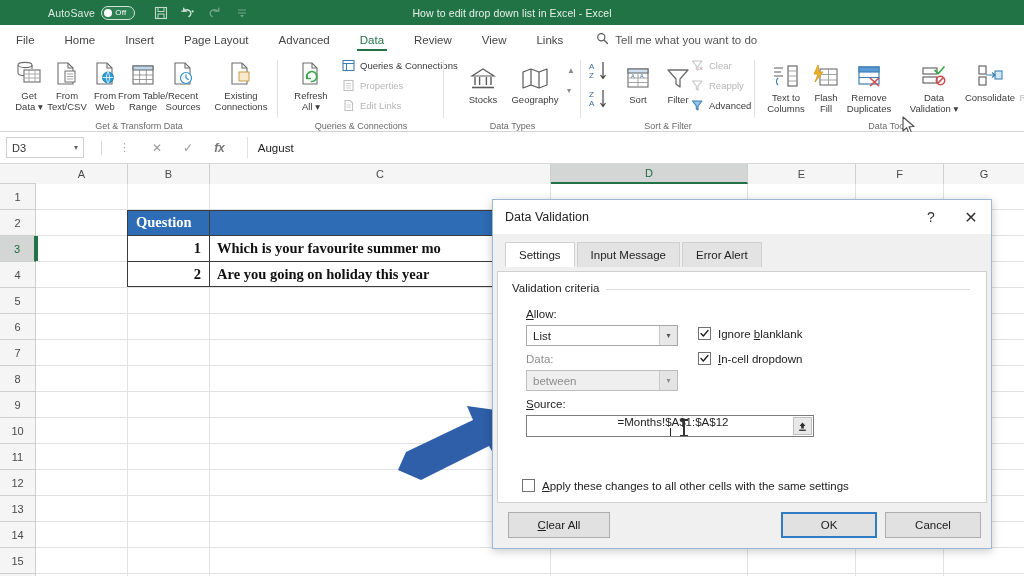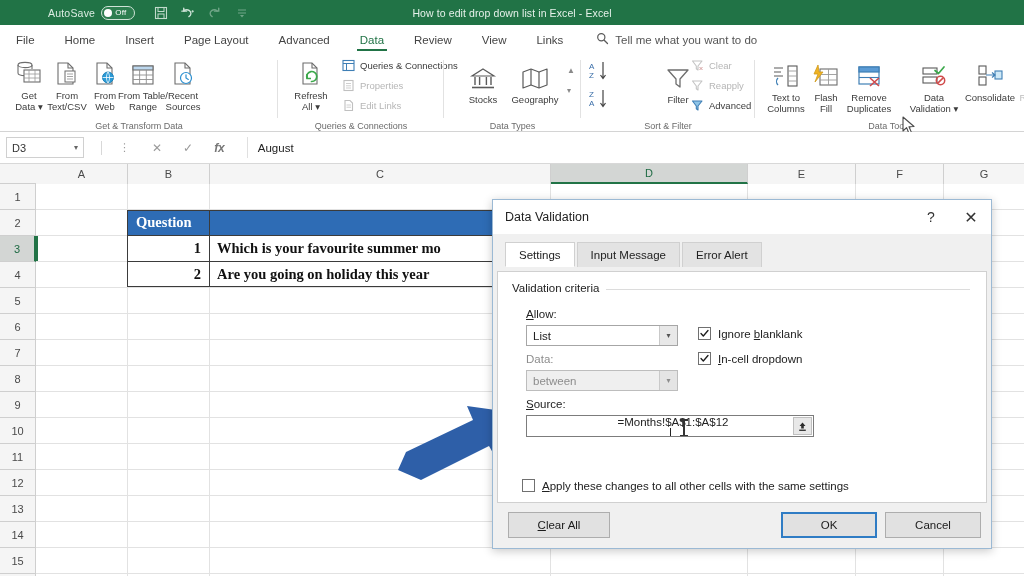--- a/index.html
+++ b/index.html
@@ -332,20 +332,31 @@
           <svg width="28" height="28" viewBox="0 0 28 28">
               <path d="M6 3 H16 L21 8 V24 H6 Z" fill="#fff" stroke="#6d6d6d" stroke-width="1.1"></path>
               <path d="M16 3 V8 H21" fill="none" stroke="#6d6d6d" stroke-width="1.1"></path>
               <circle cx="17" cy="18" r="5.5" fill="#fff" stroke="#2b8fd0" stroke-width="1.2"></circle>
               <path d="M17 14.8 V18 L19.3 19.4" stroke="#2b8fd0" stroke-width="1.2" fill="none" stroke-linecap="round"></path>
             </svg>
         </div>
         <div>Recent</div>
         <div>Sources</div>
       </div>
+      <div class="bigbtn" style="left:208px; width:66px;">
+        <div class="ic">
+          <svg width="28" height="28" viewBox="0 0 28 28">
+              <path d="M5 3 H15 L20 8 V24 H5 Z" fill="#fff" stroke="#6d6d6d" stroke-width="1.1"></path>
+              <path d="M15 3 V8 H20" fill="none" stroke="#6d6d6d" stroke-width="1.1"></path>
+              <rect x="12" y="12" width="10" height="9" fill="#fbe9cb" stroke="#c99a4e" stroke-width="1"></rect>
+            </svg>
+        </div>
+        <div>Existing</div>
+        <div>Connections</div>
+      </div>
       <div class="glabel">Get &amp; Transform Data</div>
       <div class="gsep"></div>
     </div>
 
     <div class="rgroup" style="left:278px; width:166px;">
       <div class="bigbtn" style="left:6px;">
         <div class="ic">
           <svg width="28" height="28" viewBox="0 0 28 28">
               <path d="M6 3 H15 L20 8 V24 H6 Z" fill="#fff" stroke="#6d6d6d" stroke-width="1.1"></path>
               <path d="M15 3 V8 H20" fill="none" stroke="#6d6d6d" stroke-width="1.1"></path>
@@ -422,20 +433,32 @@
             <text x="0" y="18" font-size="8" fill="#3a6ea8" font-family="Liberation Sans, sans-serif">Z</text>
             <path d="M14 2 V18 M11.5 15 L14 18.5 L16.5 15" stroke="#444" stroke-width="1.2" fill="none"></path>
           </svg>
       </div>
       <div style="position:absolute; left:8px; top:34px;">
         <svg width="20" height="22" viewBox="0 0 20 22">
             <text x="0" y="9" font-size="8" fill="#3a6ea8" font-family="Liberation Sans, sans-serif">Z</text>
             <text x="0" y="18" font-size="8" fill="#3a6ea8" font-family="Liberation Sans, sans-serif">A</text>
             <path d="M14 2 V18 M11.5 15 L14 18.5 L16.5 15" stroke="#444" stroke-width="1.2" fill="none"></path>
           </svg>
+      </div>
+      <div class="bigbtn" style="left:30px; top:6px;">
+        <div class="ic">
+          <svg width="28" height="26" viewBox="0 0 28 26">
+              <rect x="4" y="3" width="20" height="18" fill="#fff" stroke="#6d6d6d" stroke-width="1.1"></rect>
+              <rect x="4" y="3" width="20" height="4" fill="#cfe0f0" stroke="#6d6d6d" stroke-width="1.1"></rect>
+              <path d="M14 7 V21 M4 12 H24 M4 16.5 H24" stroke="#9a9a9a" stroke-width=".9"></path>
+              <text x="7" y="12" font-size="5.5" fill="#3a6ea8" font-family="Liberation Sans, sans-serif">A</text>
+              <text x="16" y="12" font-size="5.5" fill="#3a6ea8" font-family="Liberation Sans, sans-serif">A</text>
+            </svg>
+        </div>
+        <div>Sort</div>
       </div>
       <div class="bigbtn" style="left:70px; top:6px;">
         <div class="ic">
           <svg width="28" height="26" viewBox="0 0 28 26">
               <path d="M4 4 H24 L16 13 V21 L12 18 V13 Z" fill="none" stroke="#6d6d6d" stroke-width="1.3" stroke-linejoin="round"></path>
             </svg>
         </div>
         <div>Filter</div>
       </div>
       <div class="smallbtn disabled" style="left:110px; top:5px;">

